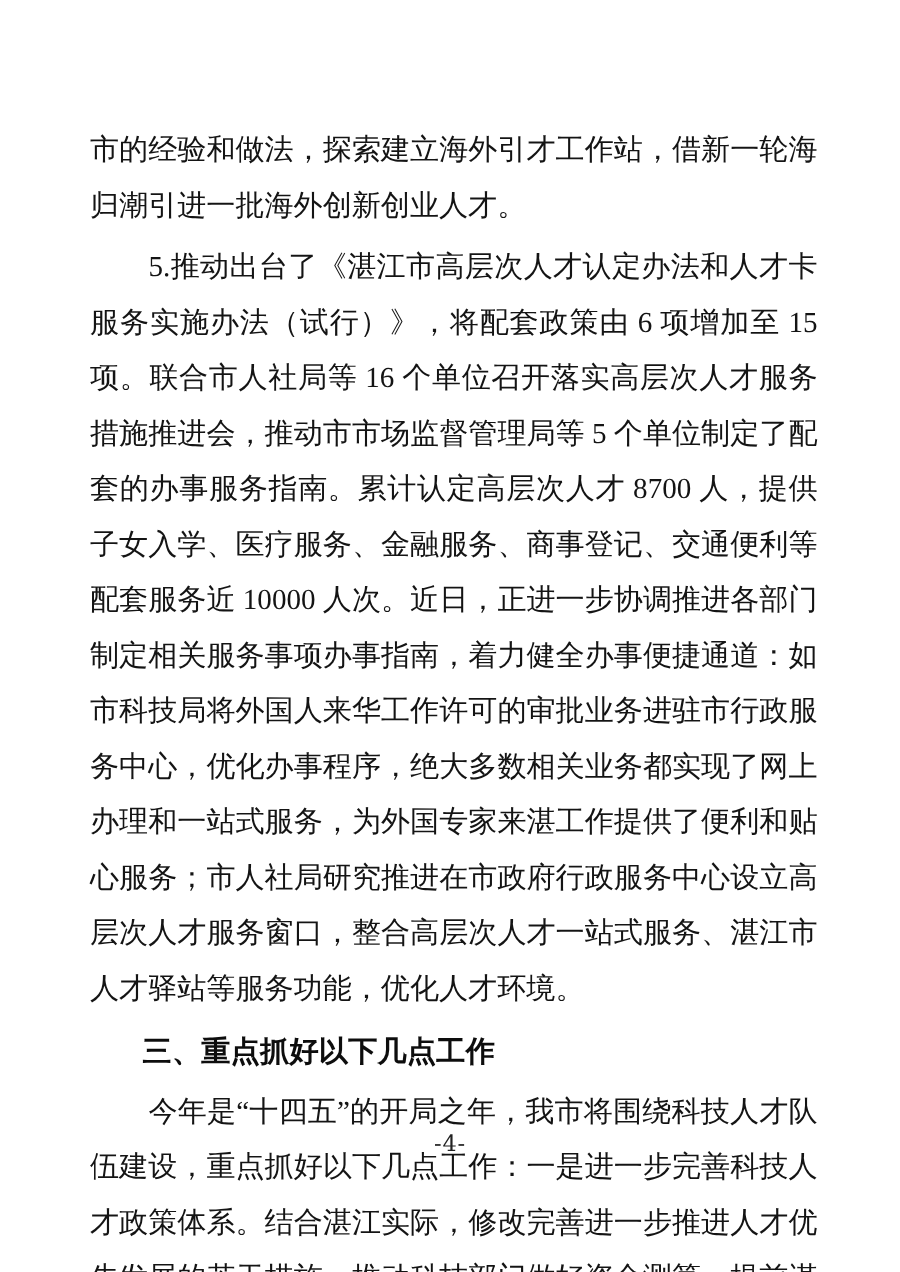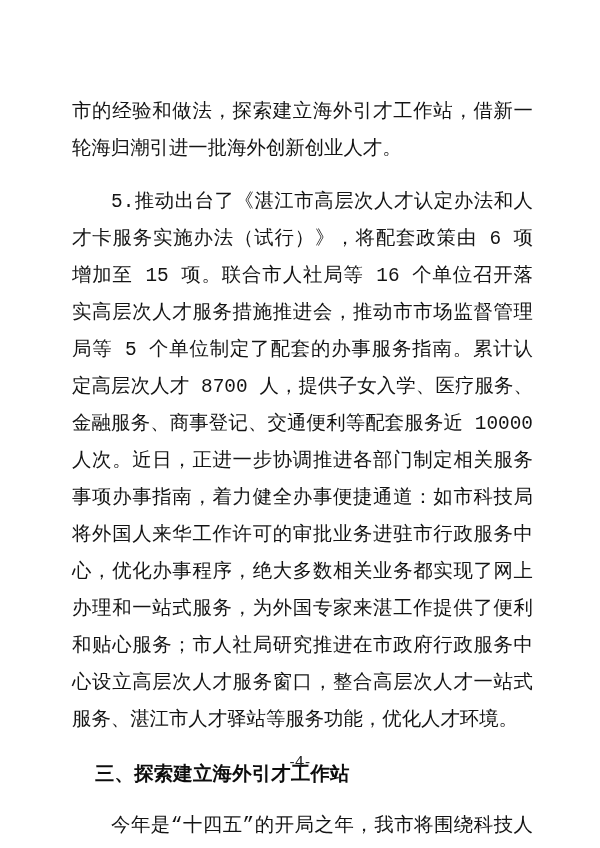--- a/index.html
+++ b/index.html
@@ -16,29 +16,29 @@
     font-family: "DejaVu Serif", "Liberation Serif", serif;
   }
   
   #body-text {
     position: absolute;
     left: 56px;
     top: 78px;
     width: 493px;
   }
   .para {
-    margin: 16px;
+    margin: 4px;
     font-size: 19.4px;
     line-height: 37px;
     color: #141414;
     text-align: justify;
     text-justify: inter-character;
     text-indent: 39px;
     letter-spacing: 0px;
-    font-family: Liberation Mono, monospace;
+    font-family: Liberation Serif, serif;
     -webkit-font-smoothing: none;
   }
   .para.no-indent {
     text-indent: 0;
   }
   .heading {
     margin: 0;
     font-size: 19.4px;
     line-height: 37px;
     color: #0d0d0d;
@@ -72,21 +72,21 @@
 <body>
 
 <div id="page">
 
   <div id="body-text">
 
     <p class="para no-indent">市的经验和做法，探索建立海外引才工作站，借新一轮海归潮引进一批海外创新创业人才。</p>
 
     <p class="para">5.推动出台了《湛江市高层次人才认定办法和人才卡服务实施办法（试行）》，将配套政策由 6 项增加至 15 项。联合市人社局等 16 个单位召开落实高层次人才服务措施推进会，推动市市场监督管理局等 5 个单位制定了配套的办事服务指南。累计认定高层次人才 8700 人，提供子女入学、医疗服务、金融服务、商事登记、交通便利等配套服务近 10000 人次。近日，正进一步协调推进各部门制定相关服务事项办事指南，着力健全办事便捷通道：如市科技局将外国人来华工作许可的审批业务进驻市行政服务中心，优化办事程序，绝大多数相关业务都实现了网上办理和一站式服务，为外国专家来湛工作提供了便利和贴心服务；市人社局研究推进在市政府行政服务中心设立高层次人才服务窗口，整合高层次人才一站式服务、湛江市人才驿站等服务功能，优化人才环境。</p>
 
-    <p class="heading">三、探索建立海外引才工作站</p>
+    <p class="heading">三、重点抓好以下几点工作</p>
 
     <p class="para">今年是“十四五”的开局之年，我市将围绕科技人才队伍建设，重点抓好以下几点工作：一是进一步完善科技人才政策体系。结合湛江实际，修改完善进一步推进人才优先发展的若干措施，推动科技部门做好资金测算，提前谋划，加快研究制定有关科技人才政策实施细则，力争形成系统完备、具有比较优势的科技人才政策体系。二是持续跟进“海洋产业人才振兴计划”实施工作。联合市财政局做好专项资金下拨工作，督促各地各部门按计划推进各项工作任务，着力加强</p>
 
   </div>
 
   <div id="page-number">-4-</div>
 
   <div id="scan-tint"></div>
 
 </div>

